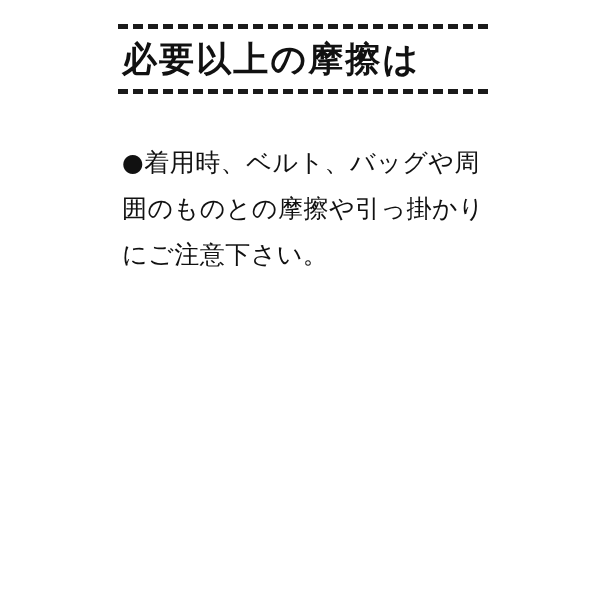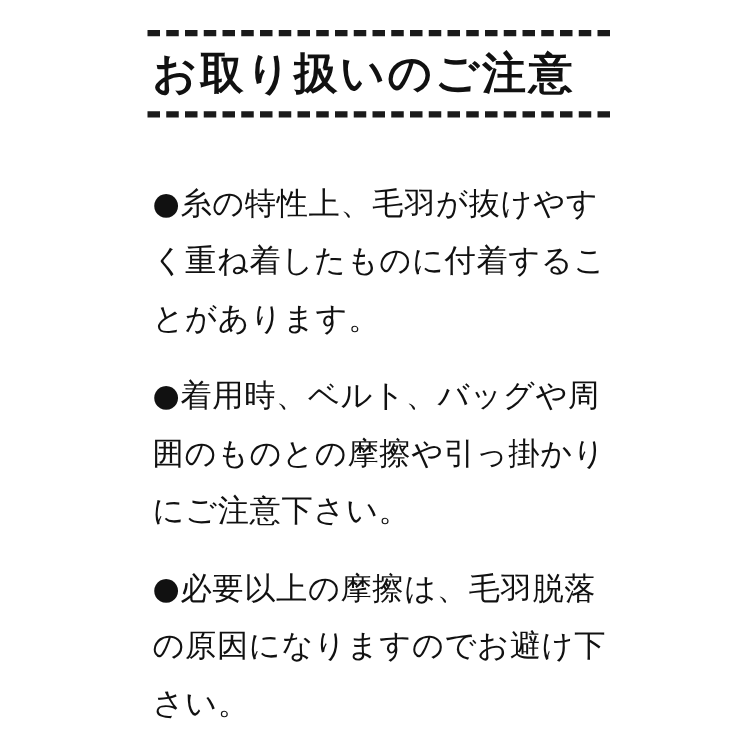--- a/index.html
+++ b/index.html
@@ -69,23 +69,21 @@
     margin-top: 16px;
   }
 </style>
 </head>
 <body>
 
 <div class="page">
 
   <div class="heading-block">
     <div class="dashed-rule"></div>
-    <div class="heading-text">お取り扱いのご注意</div>
+    <div class="heading-text">必要以上の摩擦は</div>
     <div class="dashed-rule"></div>
   </div>
 
   <div class="notes">
-    <p class="note">●糸の特性上、毛羽が抜けやすく重ね着したものに付着することがあります。</p>
     <p class="note">●着用時、ベルト、バッグや周囲のものとの摩擦や引っ掛かりにご注意下さい。</p>
-    <p class="note">●必要以上の摩擦は、毛羽脱落の原因になりますのでお避け下さい。</p>
   </div>
 
 </div>
 
 </body></html>

